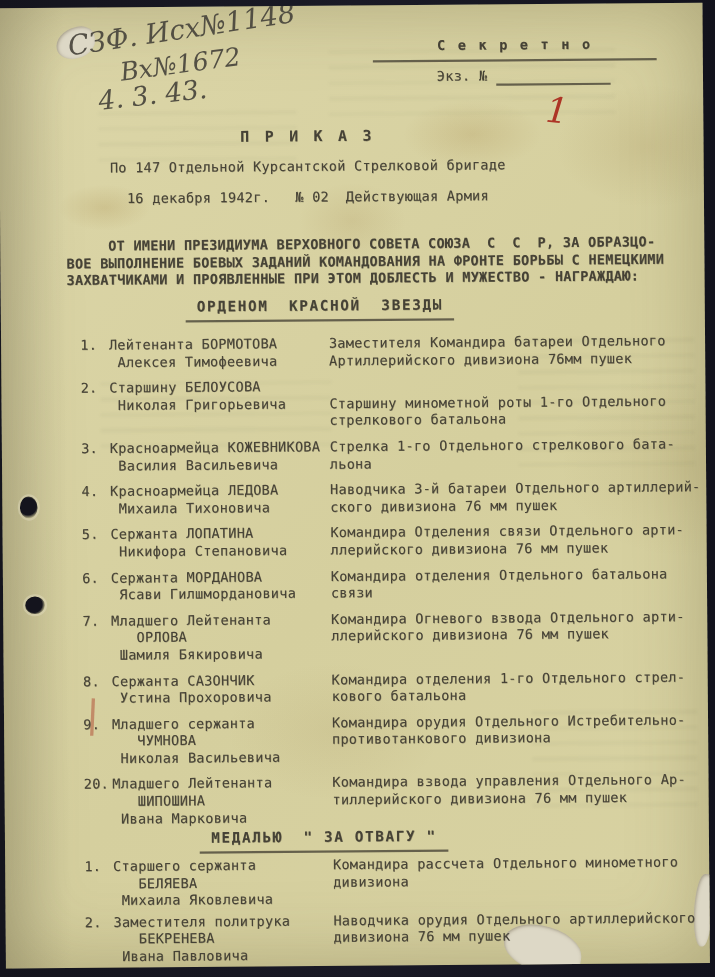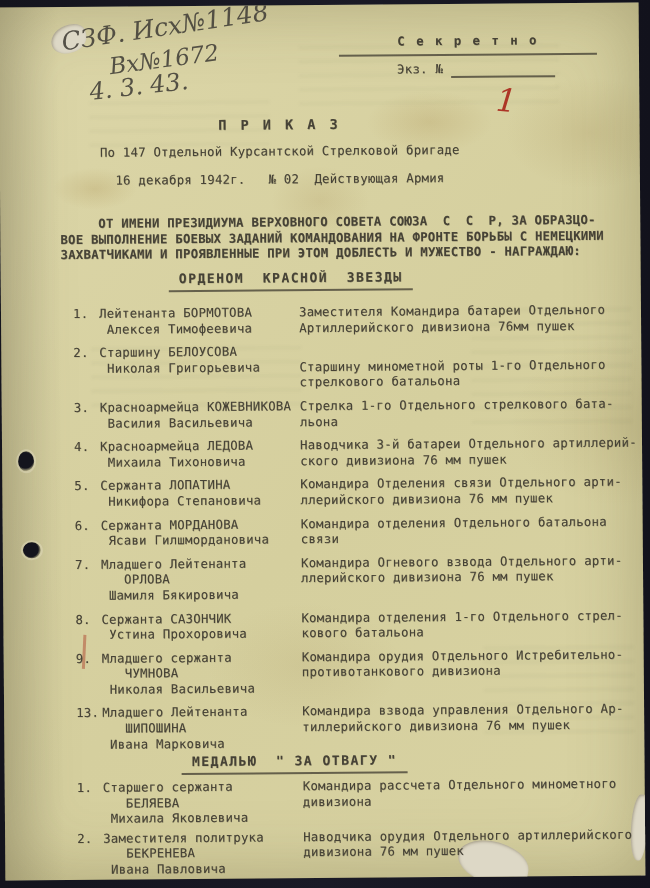--- a/index.html
+++ b/index.html
@@ -211,21 +211,21 @@
           <div class="t"> Николая Васильевича</div>
         </div>
         <div class="desc">
           <div class="t">Командира орудия Отдельного Истребительно-</div>
           <div class="t">противотанкового дивизиона</div>
 
         </div>
       </div>
 
       <div class="row">
-        <div class="num t">13.</div>
+        <div class="num t">20.</div>
         <div class="name">
           <div class="t">Младшего Лейтенанта</div>
           <div class="t">   ШИПОШИНА</div>
           <div class="t"> Ивана Марковича</div>
         </div>
         <div class="desc">
           <div class="t">Командира взвода управления Отдельного Ар-</div>
           <div class="t">тиллерийского дивизиона 76 мм пушек</div>
 
         </div>

